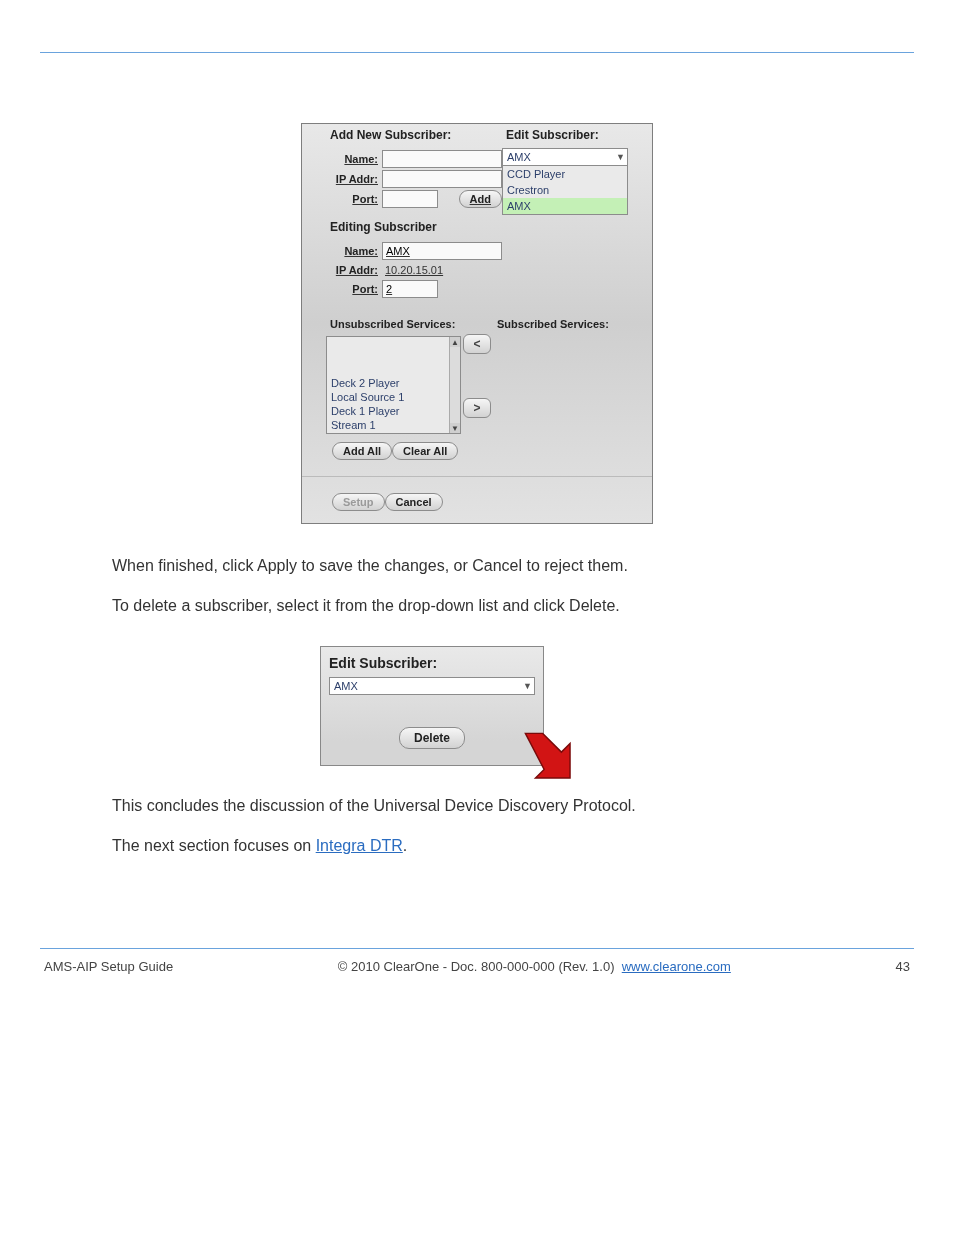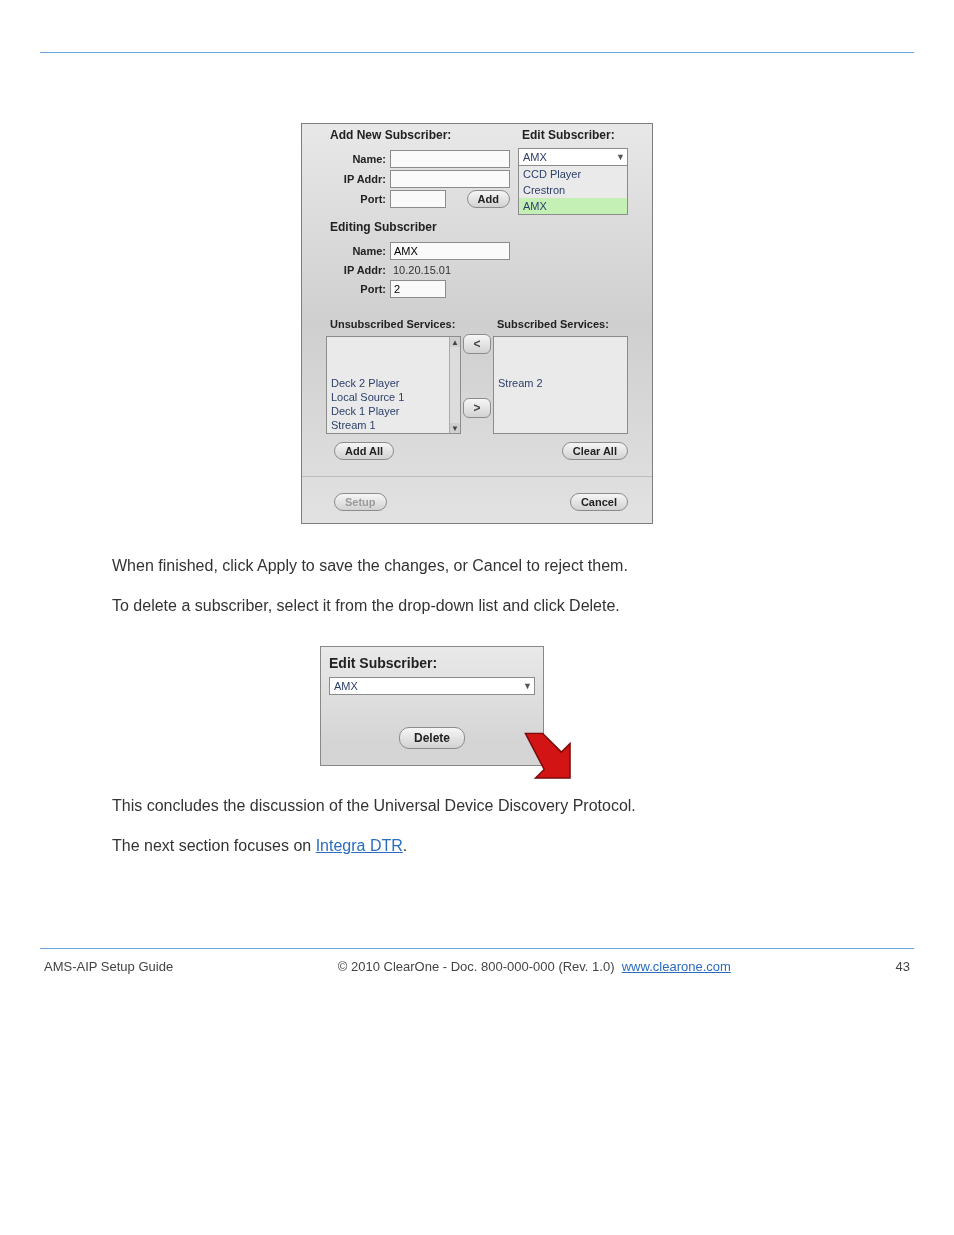--- a/index.html
+++ b/index.html
@@ -39,21 +39,21 @@
   .close-x {
     width: 16px; height: 16px; border:1px solid #5a5a5a;
     background:#f5f5f5; text-align:center; line-height:14px;
     font-size:12px; font-weight:bold;
   }
   .section-row {
     display:flex; padding:0 24px;
   }
   .col { flex:1; }
   .hdr { font-weight:bold; color:#222; font-size:12px; padding:4px 4px 6px 4px; }
-  .form-row { display:flex; align-items:center; margin:2px 8px; }
+  .form-row { display:flex; align-items:center; margin:2px 0;text-decoration:underline; }
   .form-row .lbl { width:52px; text-align:right; font-size:11px; font-weight:bold; color:#222; padding-right:4px; }
   .fld {
     height:16px; border:1px solid #8c8c8c; background:#fafafa;
     font-size:11px; padding:0 3px;
   }
   .fld.lg { width:112px; }
   .fld.sm { width:48px; }
   .btn {
     border:1px solid #8c8c8c; border-radius:10px;
     background:linear-gradient(180deg,#f6f6f6,#d2d2d2);
@@ -90,21 +90,21 @@
   }
   .listbox .sbar .up { top:0; }
   .listbox .sbar .dn { bottom:0; }
   .arrow-btn {
     width:26px; height:18px; border:1px solid #8c8c8c; border-radius:6px;
     background:linear-gradient(180deg,#f6f6f6,#d2d2d2);
     display:flex; align-items:center; justify-content:center;
     font-size:12px; font-weight:bold; color:#444; margin:4px 0;
   }
   .action-row {
-    display:flex; justify-content:space-between; padding:8px 24px;margin-left:8px;
+    display:flex; padding:8px 30px;
   }
   hr.sep { border:none; border-top:1px solid #bbb; margin:8px 0; }
   
   .del-panel {
     width:206px; margin:0 0 0 280px;
     border:1px solid #888; padding:8px 8px 16px 8px;
     background:linear-gradient(180deg,#e9e9e9,#d5d5d5 80%);
     position:relative;
   }
   .del-panel .hdr2 { font-weight:bold; font-size:14px; color:#222; margin-bottom:6px; }
@@ -195,25 +195,20 @@
           </div>
         </div>
       </div>
       <div style="width:32px; display:flex; flex-direction:column; align-items:center; padding-top:16px">
         <div class="arrow-btn">&lt;</div>
         <div style="height:36px"></div>
         <div class="arrow-btn">&gt;</div>
       </div>
       <div class="col">
         <div class="hdr" style="font-size:11px">Subscribed Services:</div>
-        <div class="listbox">
-          <div class="inner">
-            <div>Stream 2</div>
-          </div>
-        </div>
       </div>
     </div>
 
     <div class="action-row">
       <button class="btn">Add All</button>
       <button class="btn">Clear All</button>
     </div>
     <hr class="sep">
     <div class="action-row" style="padding-bottom:12px">
       <button class="btn disabled">Setup</button>

